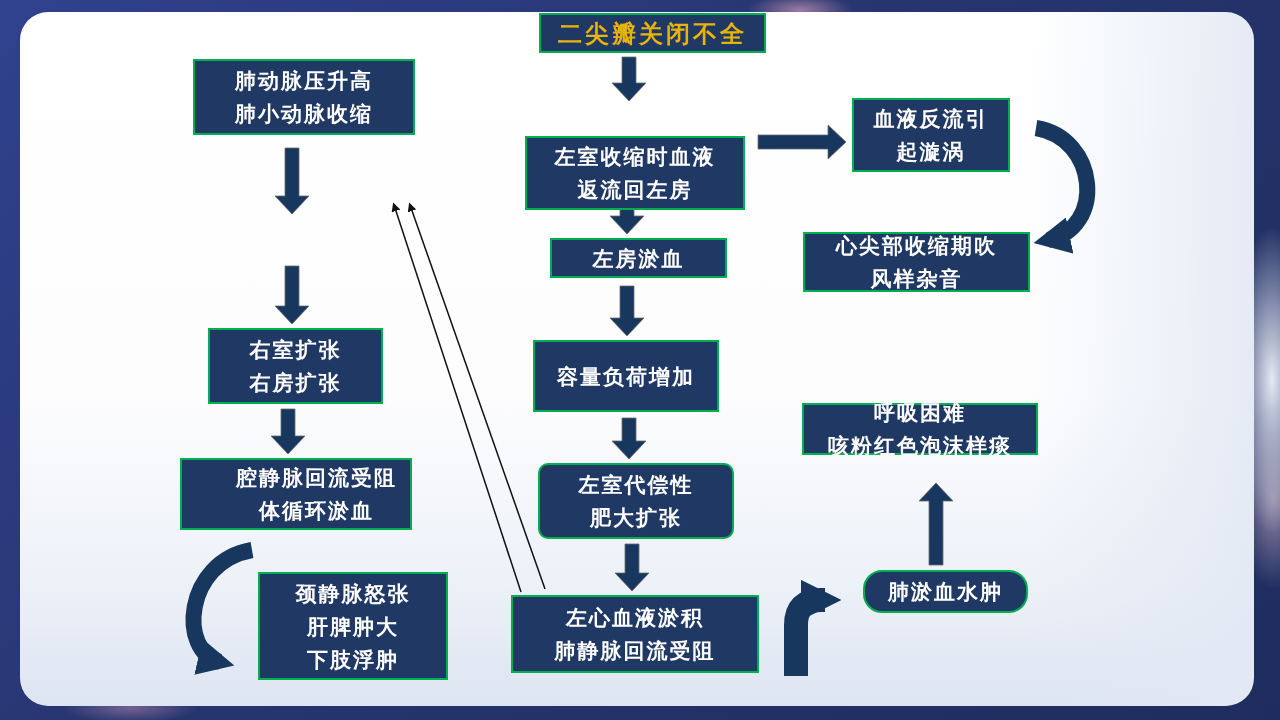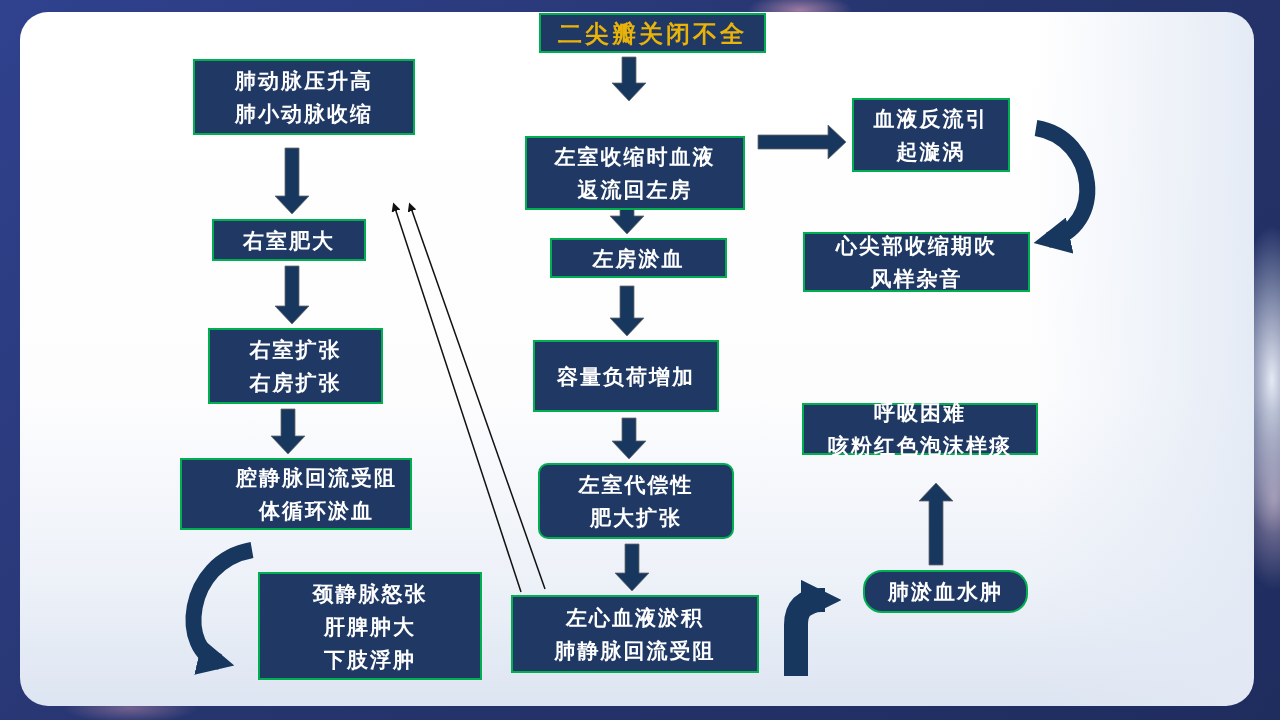--- a/index.html
+++ b/index.html
@@ -36,21 +36,21 @@
   .n-lvsys  {left:525px;top:104px;width:220px;height:74px;margin-top:32px;}
   .n-regurg {left:852px;top:98px;width:158px;height:74px;}
   .n-rvh    {left:212px;top:219px;width:154px;height:42px;}
   .n-lacong {left:550px;top:238px;width:177px;height:40px;}
   .n-murmur {left:803px;top:232px;width:227px;height:60px;}
   .n-rvd    {left:208px;top:328px;width:175px;height:76px;}
   .n-diast  {left:533px;top:340px;width:186px;height:72px;}
   .n-vena   {left:180px;top:458px;width:232px;height:72px;padding-left:41px;}
   .n-lvcomp {left:538px;top:463px;width:196px;height:76px;border-radius:10px;}
   .n-dysp   {left:802px;top:403px;width:236px;height:52px;}
-  .n-jug    {left:258px;top:572px;width:224px;height:108px;}
+  .n-jug    {left:258px;top:572px;width:190px;height:108px;}
   .n-stasis {left:511px;top:595px;width:248px;height:78px;}
   .n-edema  {left:863px;top:570px;width:165px;height:43px;border-radius:19px;}
   svg.arrows{position:absolute;left:0;top:0;width:1280px;height:720px;pointer-events:none;}
 </style>
 </head>
 <body>
 
 <div class="frame">
   <div class="panel"></div>
 
@@ -98,23 +98,20 @@
   <div class="node n-lvsys">
     <div class="line">左室收缩时血液</div>
     <div class="line">返流回左房</div>
   </div>
 
   <div class="node n-regurg">
     <div class="line">血液反流引</div>
     <div class="line">起漩涡</div>
   </div>
 
-  <div class="node n-rvh">
-    <div class="line">右室肥大</div>
-  </div>
 
   <div class="node n-lacong">
     <div class="line">左房淤血</div>
   </div>
 
   <div class="node n-murmur">
     <div class="line">心尖部收缩期吹</div>
     <div class="line">风样杂音</div>
   </div>
 

